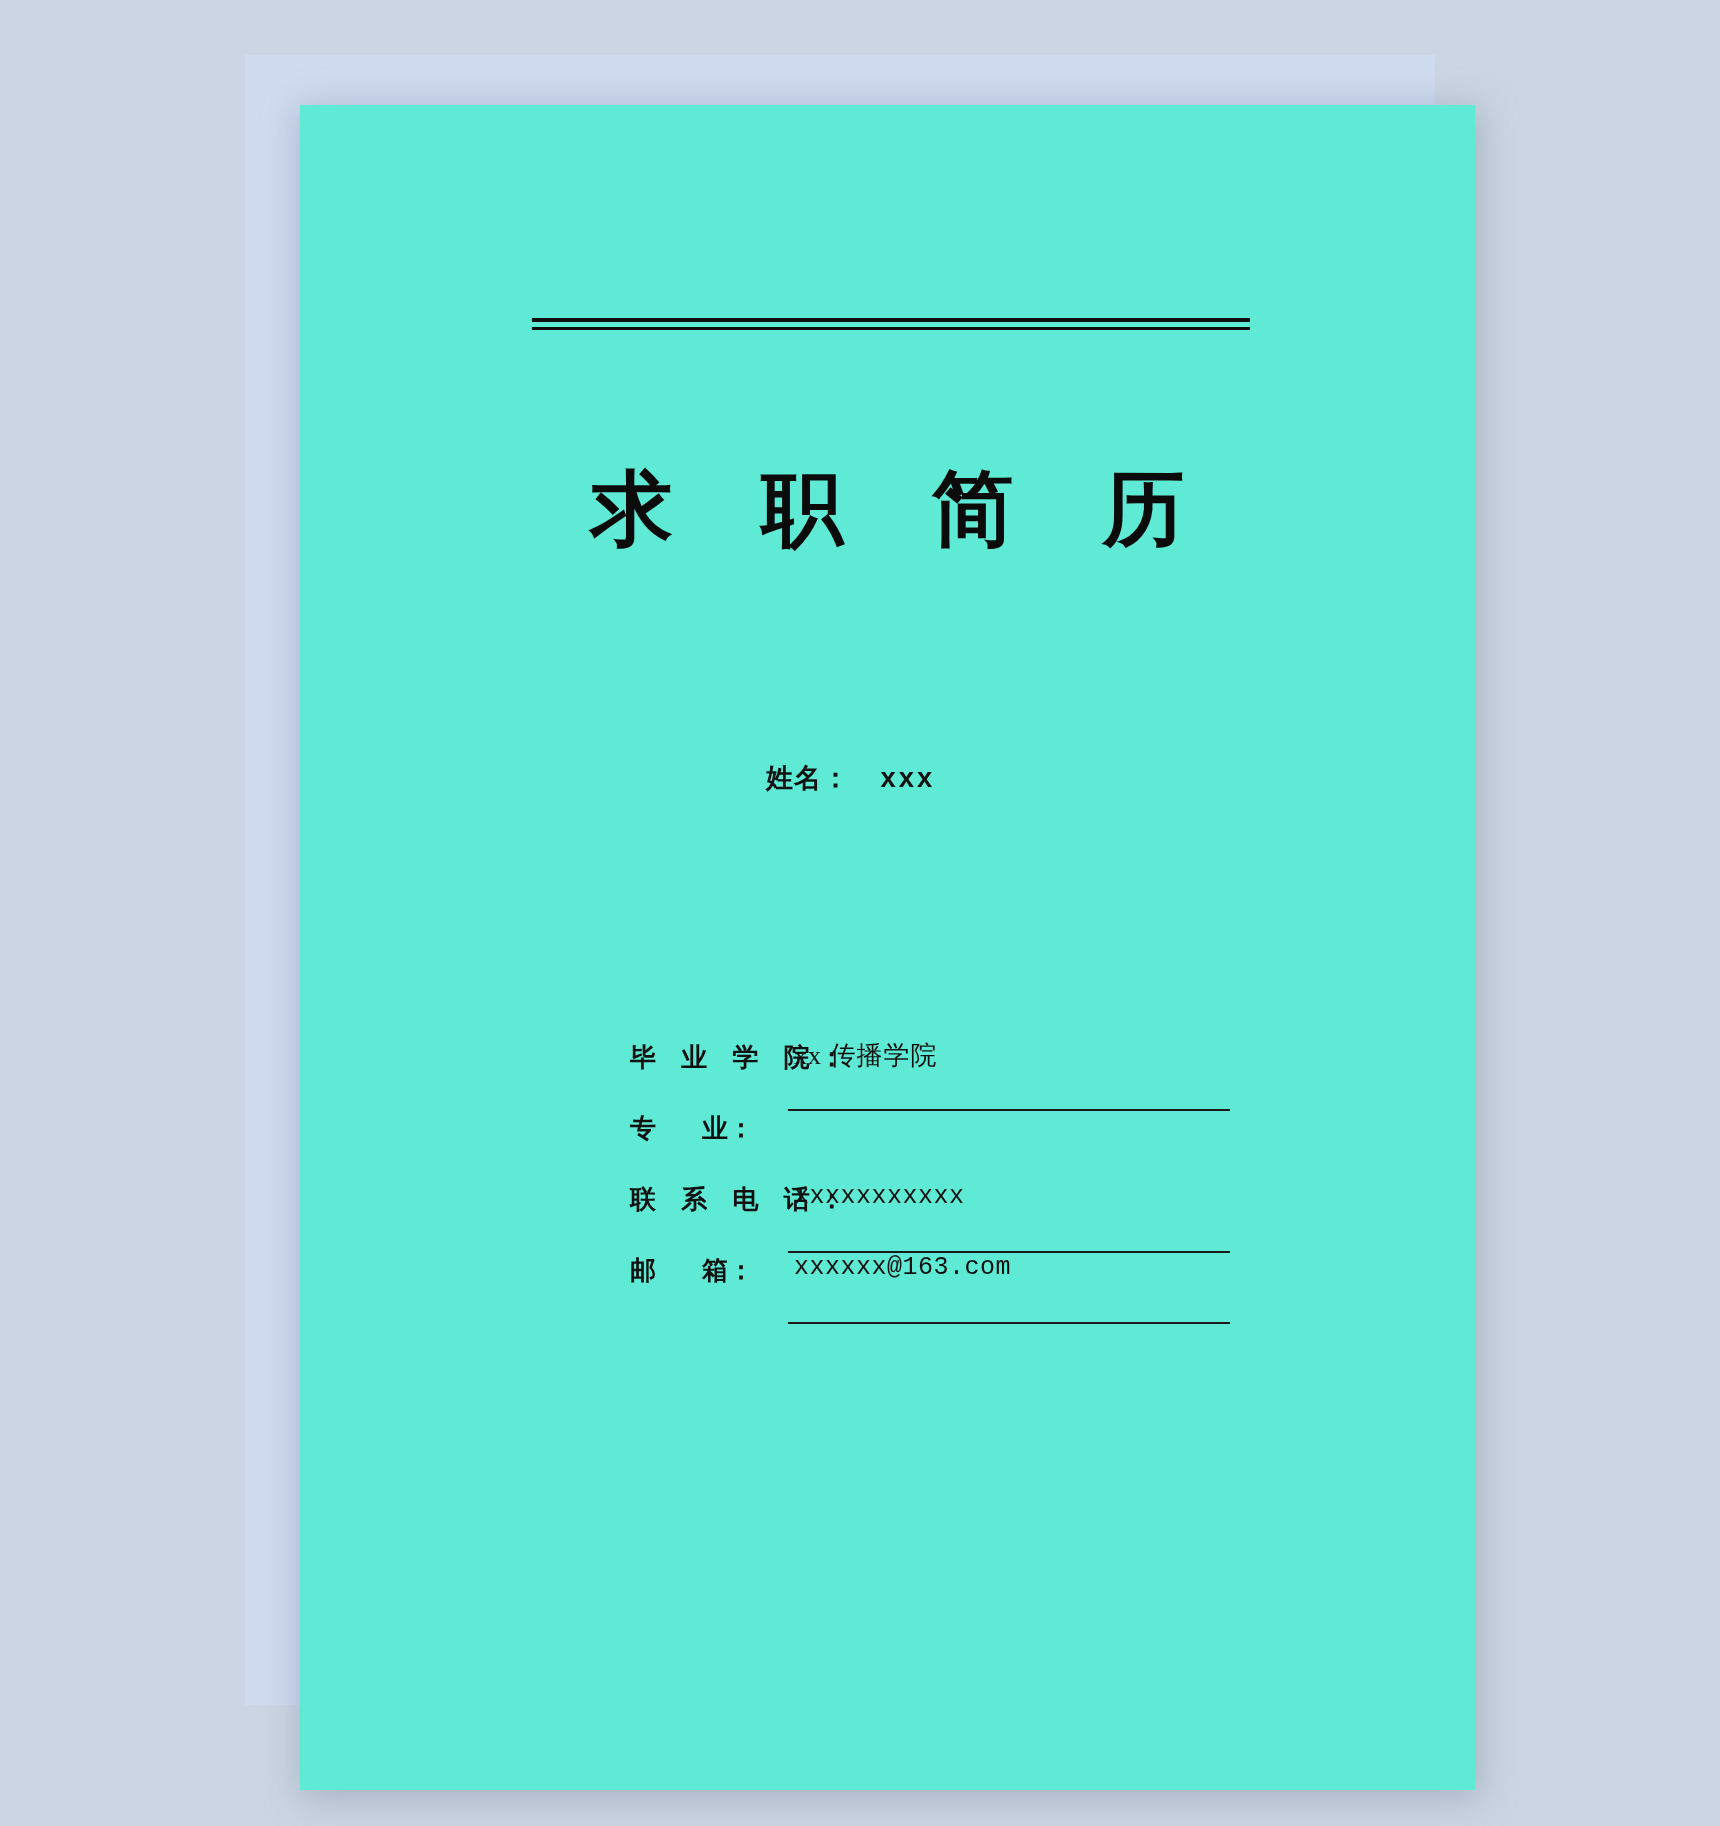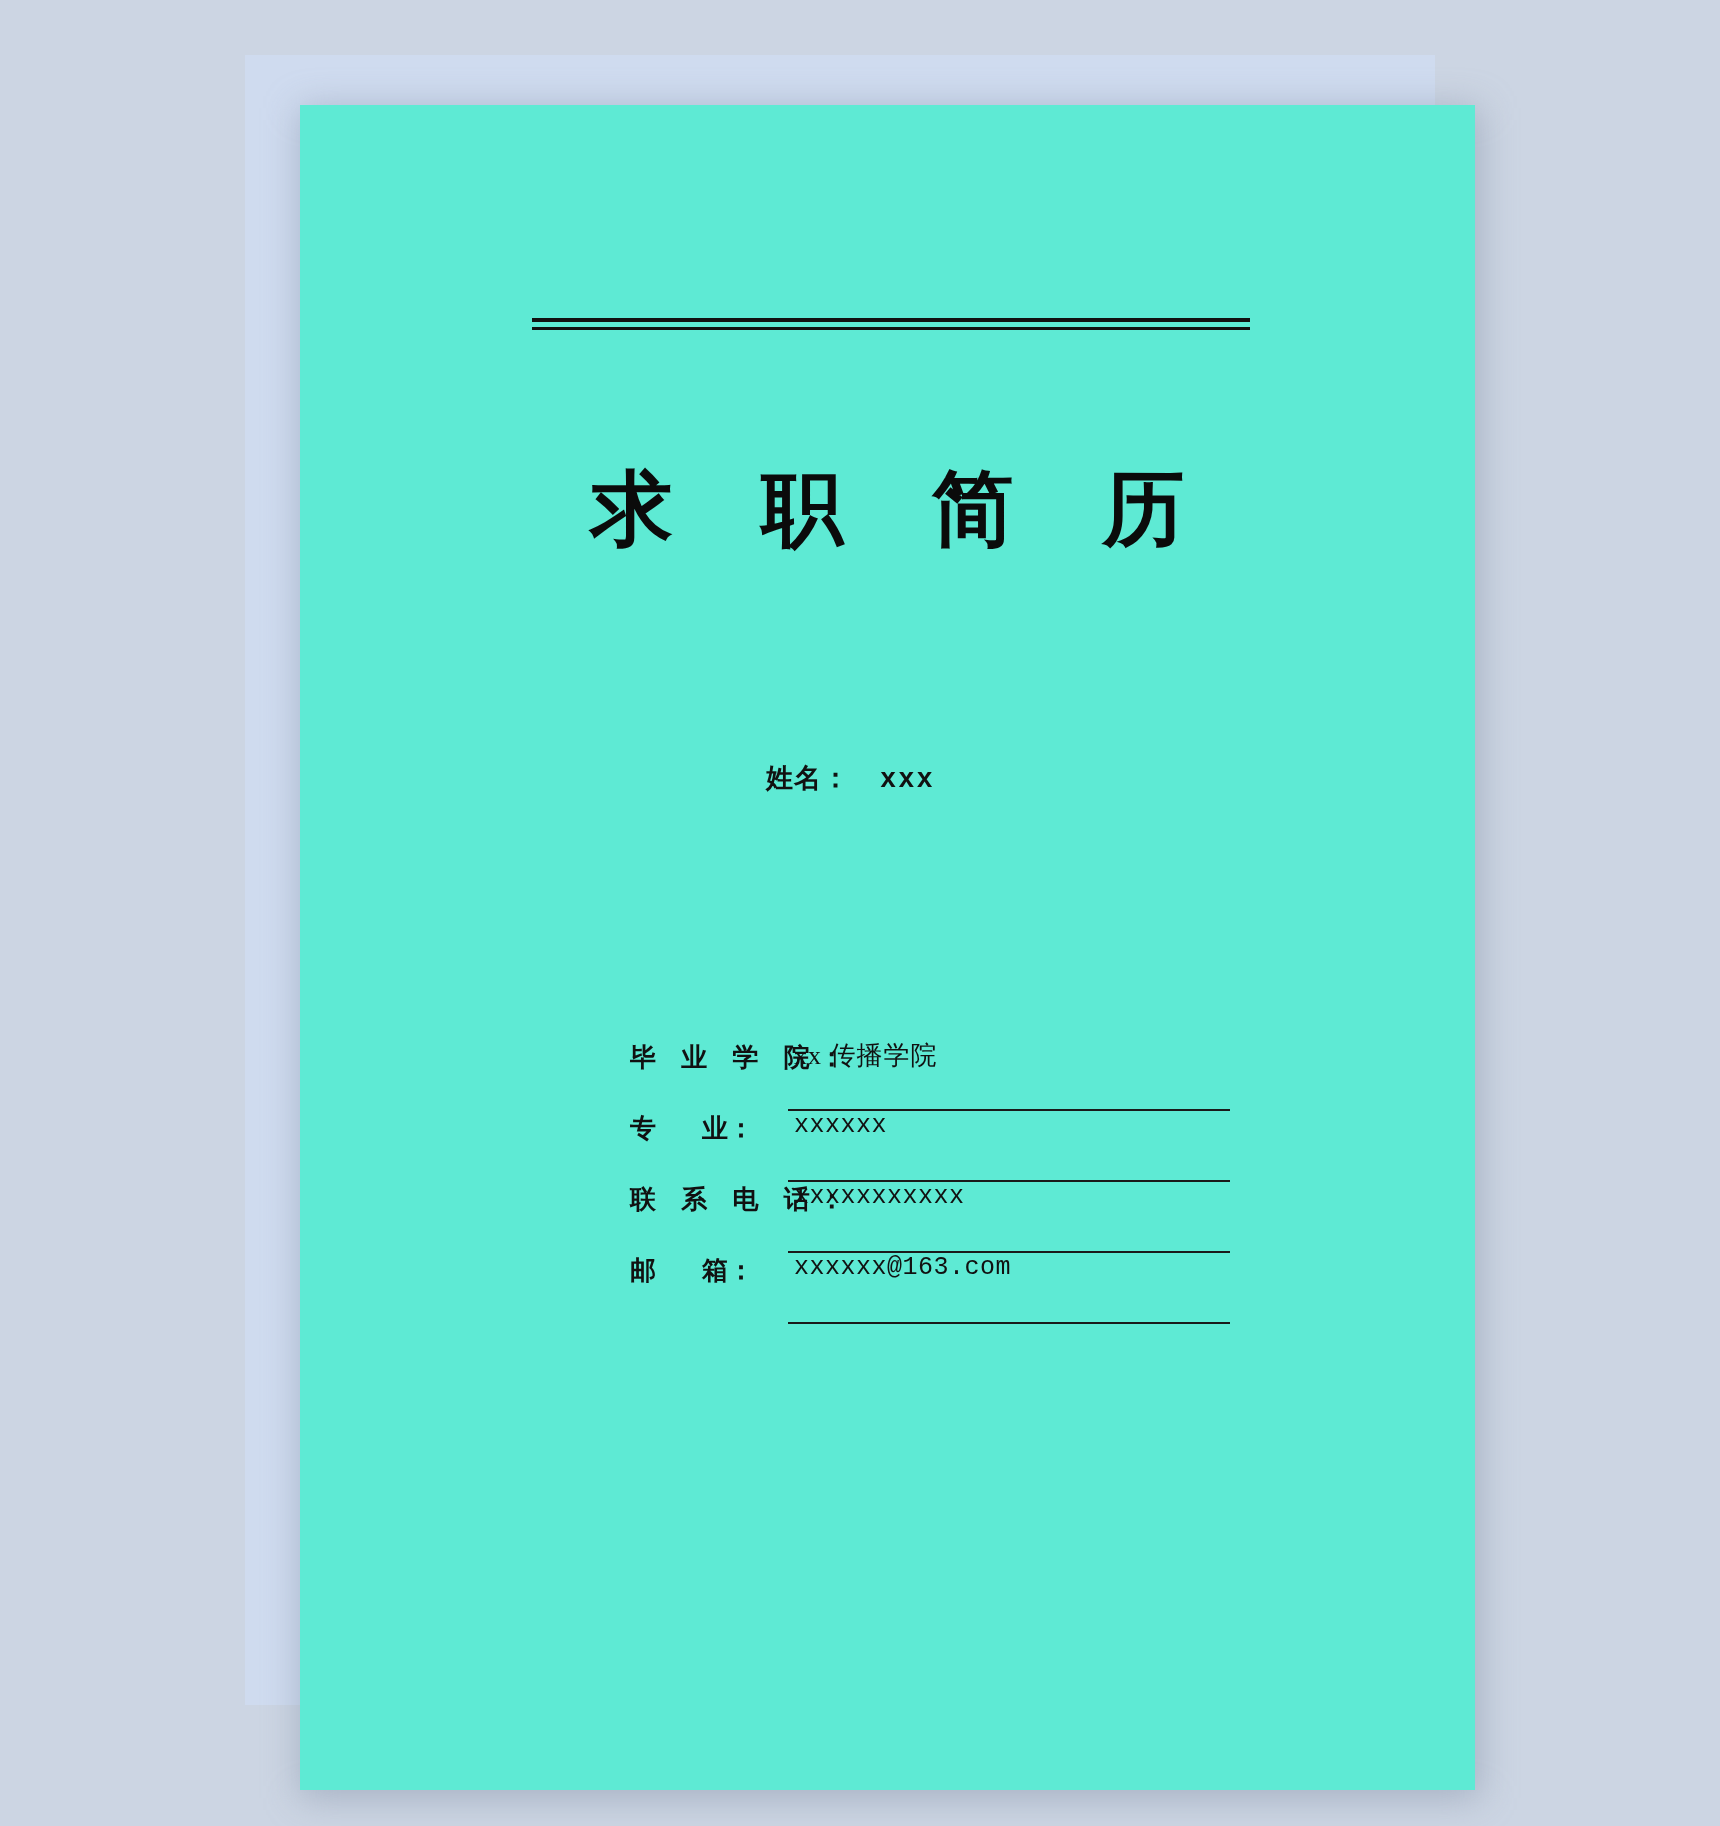--- a/index.html
+++ b/index.html
@@ -175,21 +175,20 @@
       <div class="field-label">
         <span class="spaced">毕 业 学 院</span><span>：</span>
       </div>
       <div class="field-value cjk">xx 传播学院</div>
     </div>
 
     <div class="field-row">
       <div class="field-label">
         <span class="wide-gap">专</span><span>业：</span>
       </div>
-      <div class="field-value">xxxxxx</div>
     </div>
 
     <div class="field-row">
       <div class="field-label">
         <span class="spaced">联 系 电 话</span><span>：</span>
       </div>
       <div class="field-value">xxxxxxxxxxx</div>
     </div>
 
     <div class="field-row">

